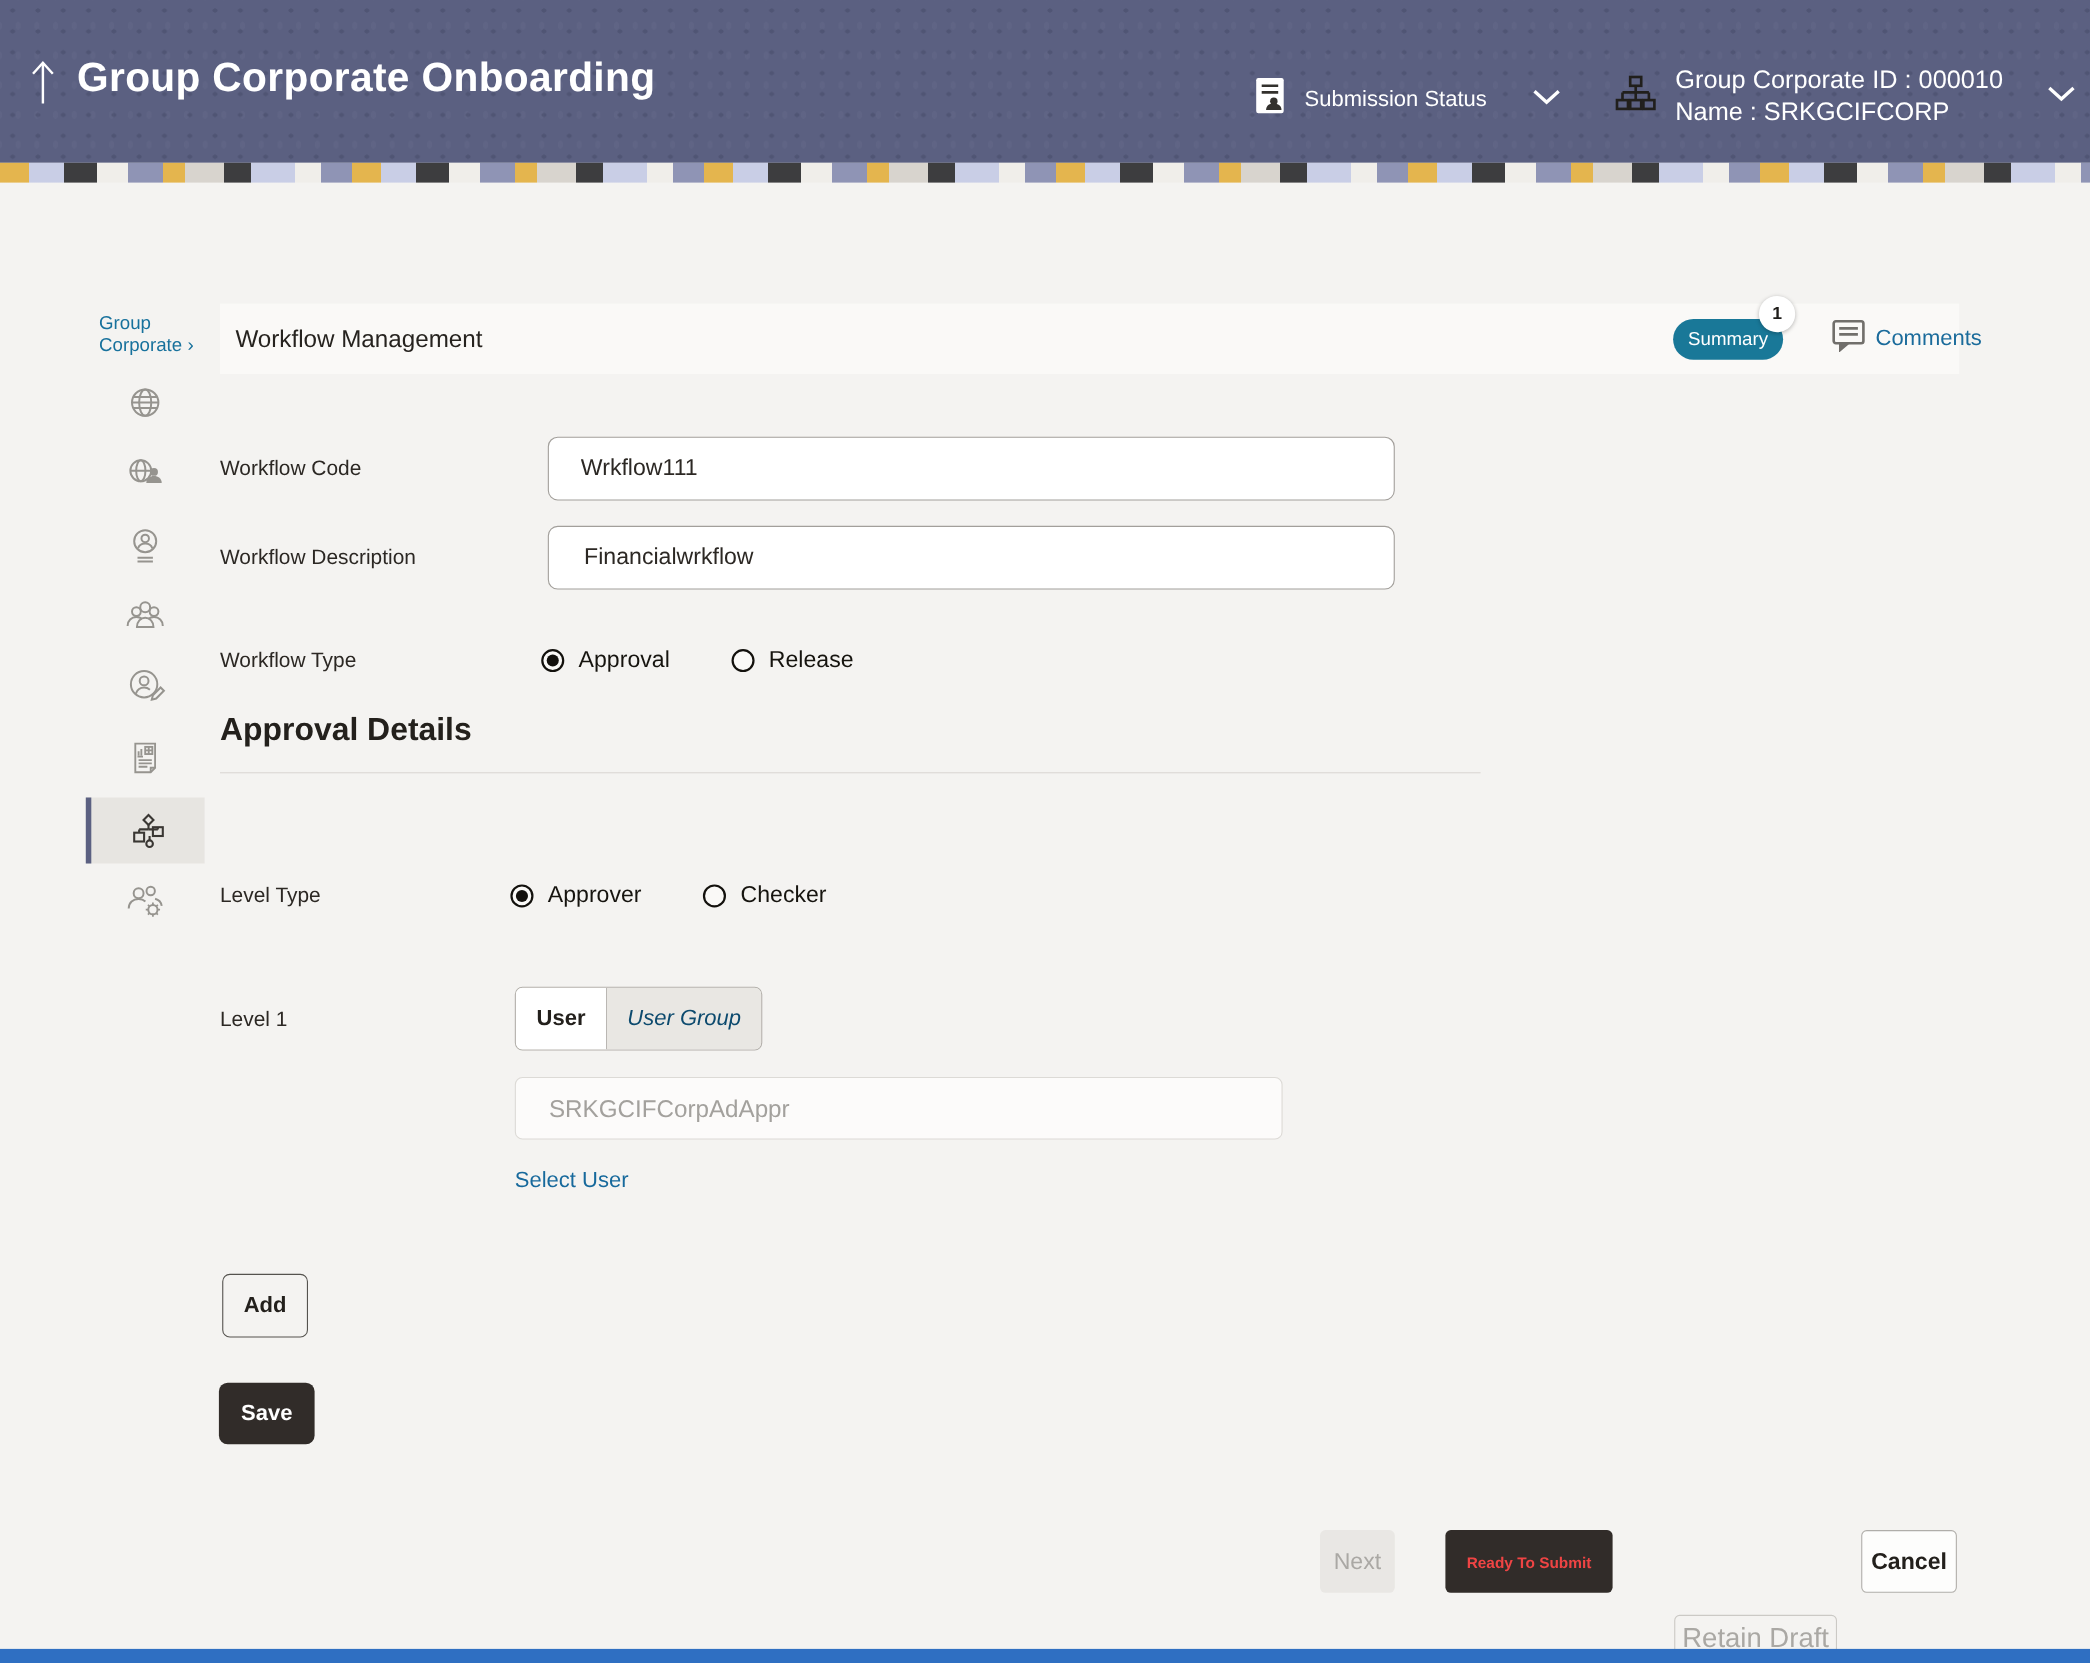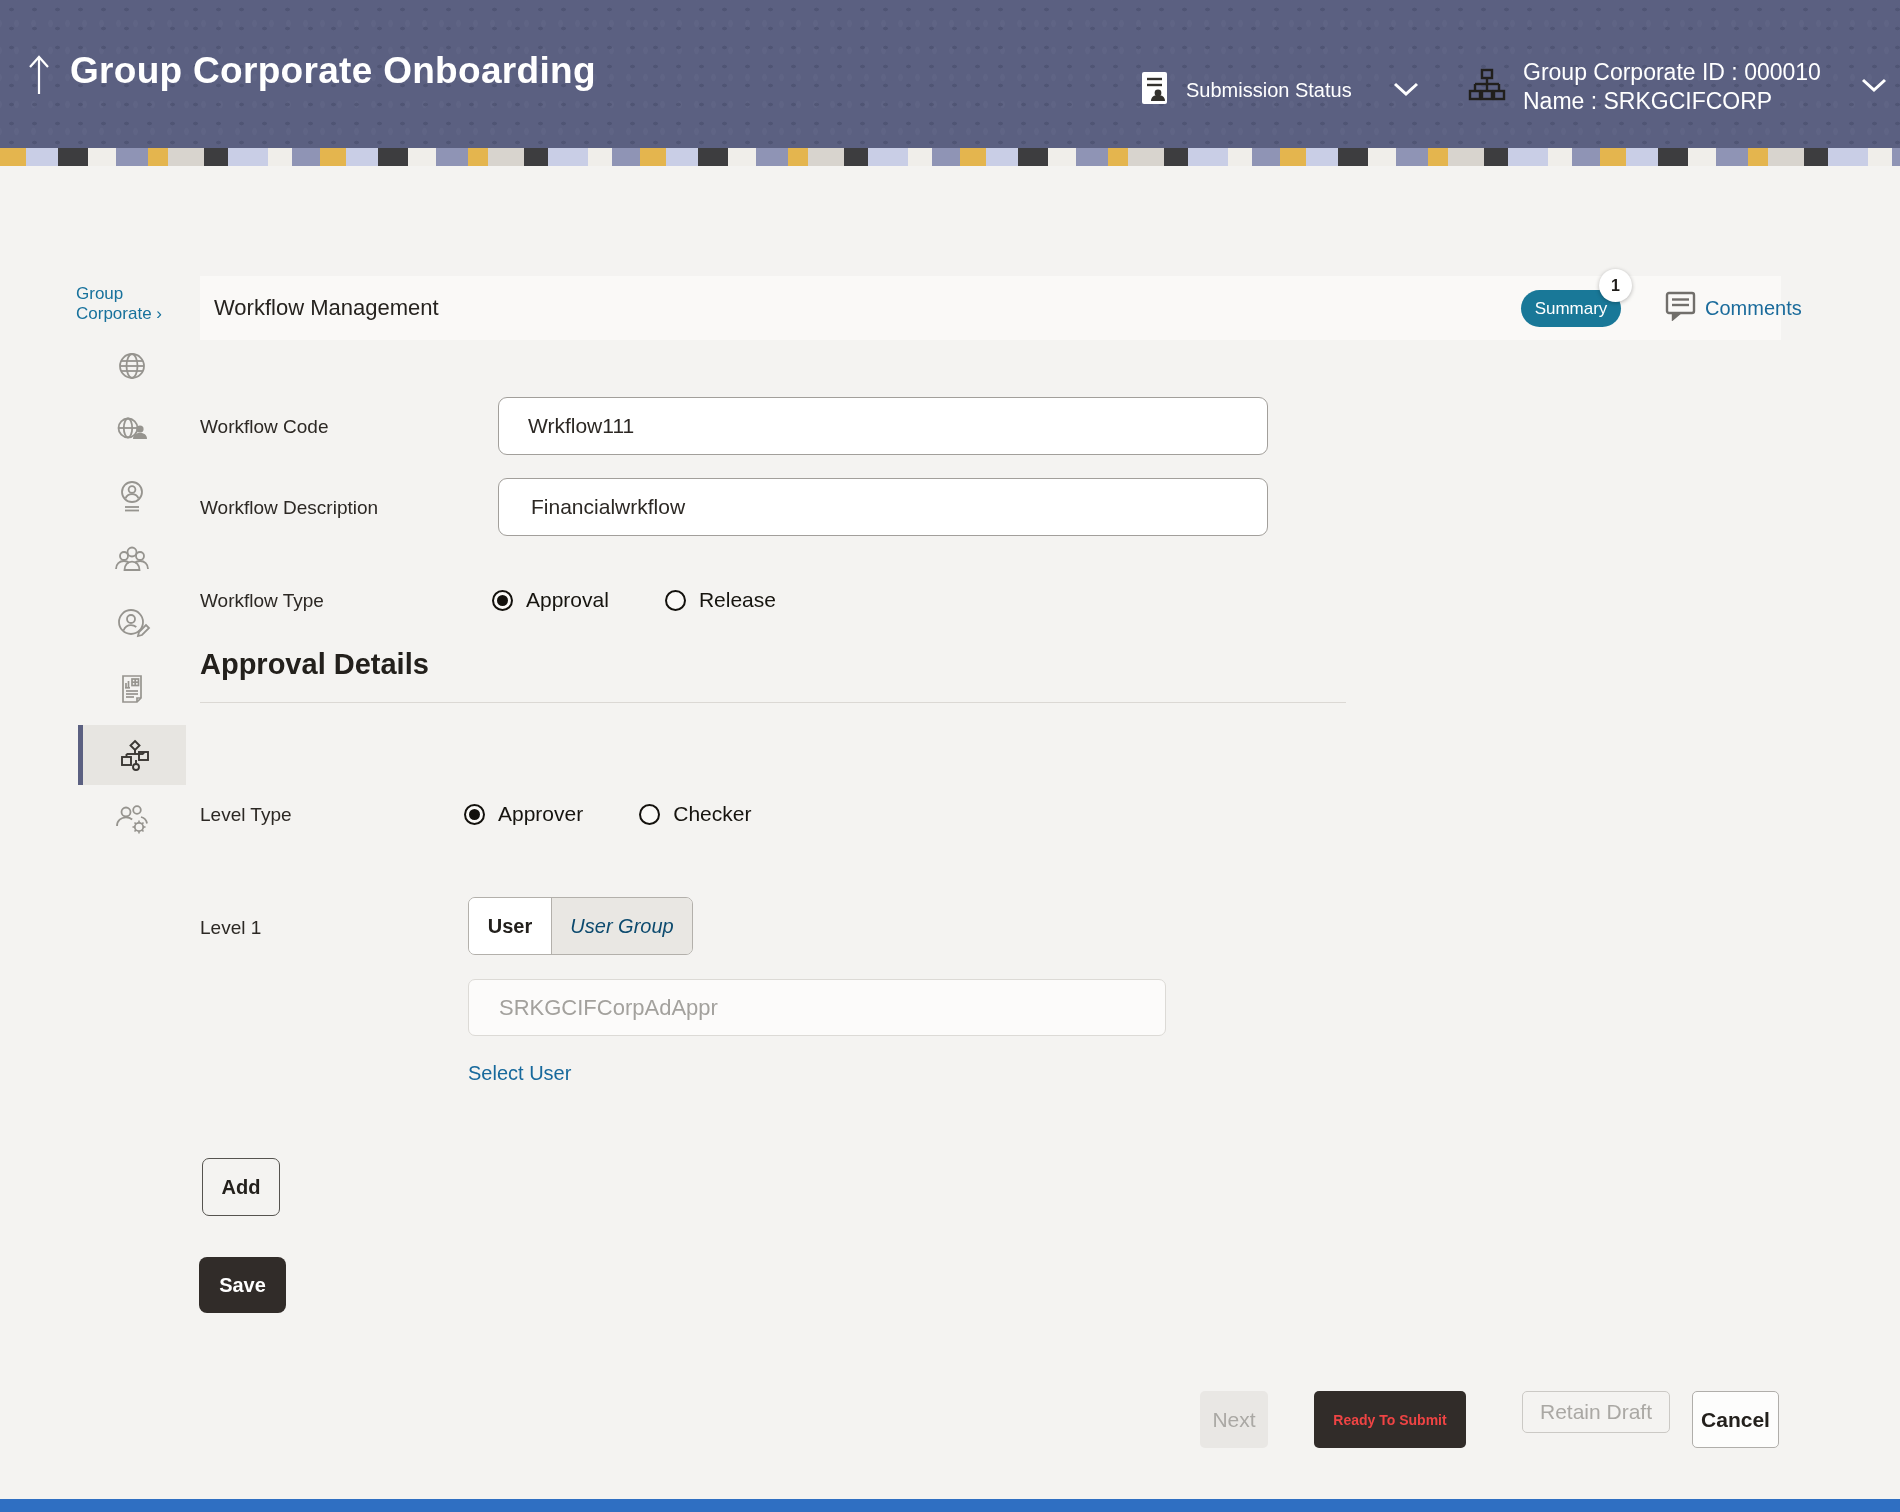--- a/index.html
+++ b/index.html
@@ -36,21 +36,21 @@
     position:absolute; left:0; top:148px; width:1900px; height:18px;
     background:repeating-linear-gradient(90deg,
       #e4b54e 0 26px, #c9cee6 26px 58px, #3d3d3f 58px 88px,
       #f0eeea 88px 116px, #8f94b5 116px 148px, #e4b54e 148px 168px,
       #d8d4ce 168px 204px, #3d3d3f 204px 228px, #c9cee6 228px 268px,
       #f0eeea 268px 292px, #8f94b5 292px 320px);
   }
 
   
   .breadcrumb {
-    position:absolute; left:76px; top:284px; width:104px;
+    position:absolute; left:90px; top:284px; width:104px;
     font-size:17px; line-height:20px; color:#17719c; cursor:pointer;
   }
   .side-item {
     position:absolute; left:78px; width:108px; height:60px;
     display:flex; align-items:center; justify-content:center;
     color:#96948f; cursor:pointer;
   }
   .side-item.selected {
     background:#e7e5e1; border-left:5px solid #5b6081; color:#3a3733;
   }
@@ -120,21 +120,21 @@
     font-size:20px; font-weight:bold; color:#23201c;
   }
   .save-btn {
     position:absolute; left:199px; top:1209px; width:87px; height:56px;
     background:#312c29; border-radius:8px; color:#fff; font-size:20px; font-weight:bold;
   }
 
   
   .next-btn { position:absolute; left:1200px; top:1343px; width:68px; height:57px; background:#e9e7e4; border-radius:5px; color:#aaa8a4; font-size:21px; }
   .ready-btn { position:absolute; left:1314px; top:1343px; width:152px; height:57px; background:#312c29; border-radius:5px; color:#ef4444; font-size:14px; font-weight:bold; }
-  .retain-btn { position:absolute; left:1522px; top:1343px; width:148px; height:42px; background:transparent; border:1px solid #cbc9c5; border-radius:5px; color:#aaa8a4; font-size:21px; }
+  .retain-btn { position:absolute; left:1522px; top:1420px; width:148px; height:42px; background:transparent; border:1px solid #cbc9c5; border-radius:5px; color:#aaa8a4; font-size:25px; }
   .cancel-btn { position:absolute; left:1692px; top:1343px; width:87px; height:57px; background:#fdfdfc; border:1px solid #b0aeaa; border-radius:5px; color:#23201c; font-size:21px; font-weight:bold; }
 
   .bottom-strip { position:absolute; left:0; top:1499px; width:1900px; height:13px; background:#2f6fc2; }
 </style>
 </head>
 <body>
 
 <div class="header">
   <span class="back-btn">
     <svg width="26" height="46" viewBox="0 0 26 46">

